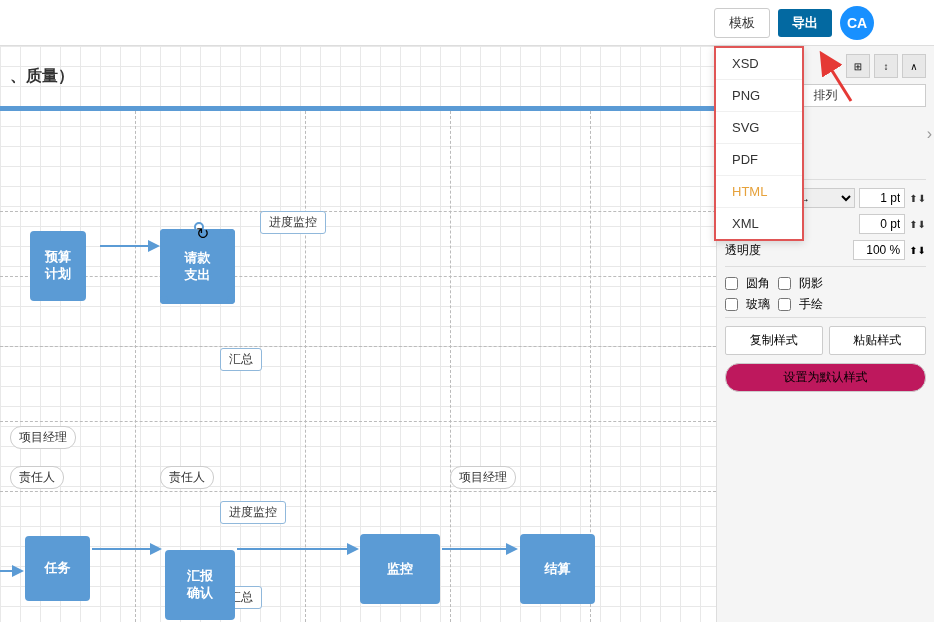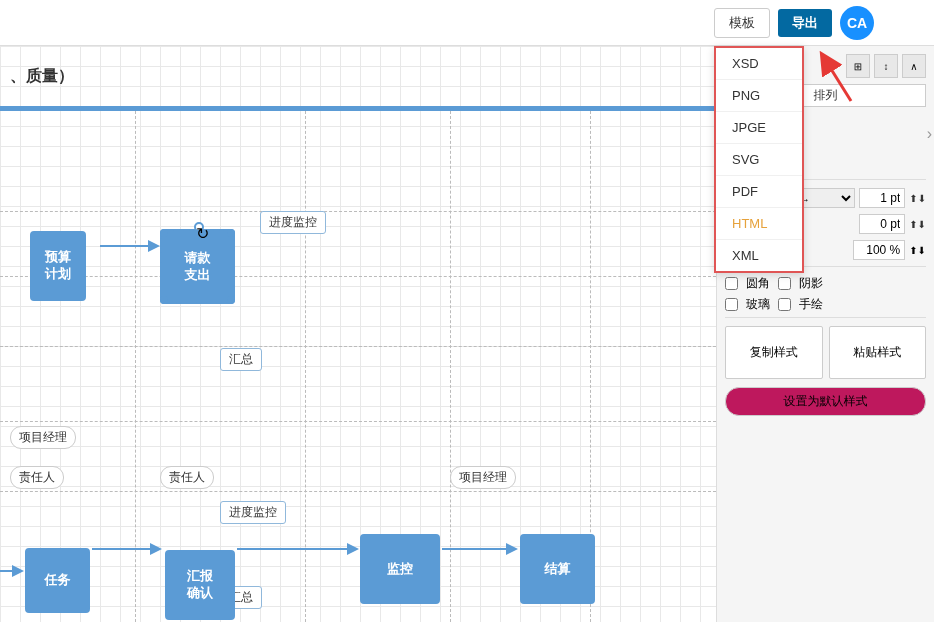--- a/index.html
+++ b/index.html
@@ -154,21 +154,21 @@
     }
     .checkbox-row {
       display: flex;
       align-items: center;
       font-size: 12px;
       gap: 8px;
       margin-bottom: 4px;
     }
     .btn-style {
       flex: 1;
-      padding: 17px;
+      padding: 5px;
       font-size: 12px;
       border: 1px solid #ccc;
       background: #fff;
       cursor: pointer;
       border-radius: 2px;
     }
     .btn-default-style {
       width: 100%;
       padding: 5px;
       font-size: 12px;
@@ -283,21 +283,20 @@
         <path d="M0,0 L8,4 L0,8 Z" fill="#e53935"></path>
       </marker>
     </defs>
     <path d="M 35 55 L 10 15" stroke="#e53935" stroke-width="3" fill="none" marker-end="url(#arrowhead)"></path>
   </svg>
 </div>
 
 <div class="export-dropdown">
   <div class="export-item">XSD</div>
   <div class="export-item">PNG</div>
-  <div class="export-item">JPGE</div>
   <div class="export-item">SVG</div>
   <div class="export-item">PDF</div>
   <div class="export-item warning">HTML</div>
   <div class="export-item">XML</div>
 </div>
 
 <div class="right-panel">
   <div class="right-panel-top">
     <div class="icon-btn" style="font-size:10px;">⊞</div>
     <div class="icon-btn" style="font-size:10px;">↕</div>
@@ -416,21 +415,21 @@
     </svg>
 
     <div class="row-label" style="top:420px; left:160px;">责任人</div>
 
     <div class="row-label" style="top:420px; left:450px;">项目经理</div>
 
     <div class="label-box" style="top:455px; left:220px;">进度监控</div>
 
     <div class="label-box" style="top:540px; left:220px;">汇总</div>
 
-    <div class="node node-blue" style="width:65px; height:65px; top:502px; left:25px;">任务</div>
+    <div class="node node-blue" style="width:65px; height:65px; top:490px; left:25px;">任务</div>
 
     <div class="node node-blue" style="width:70px; height:70px; top:488px; left:165px;margin-top:16px;">汇报<br>确认</div>
 
     <div class="node node-blue" style="width:80px; height:70px; top:488px; left:360px;">监控</div>
 
     <div class="node node-blue" style="width:75px; height:70px; top:488px; left:520px;">结算</div>
 
     <svg style="position:absolute; top:488px; left:92px; width:76px; height:30px;">
       <defs>
           <marker id="ah2" markerWidth="6" markerHeight="6" refX="5" refY="3" orient="auto">

